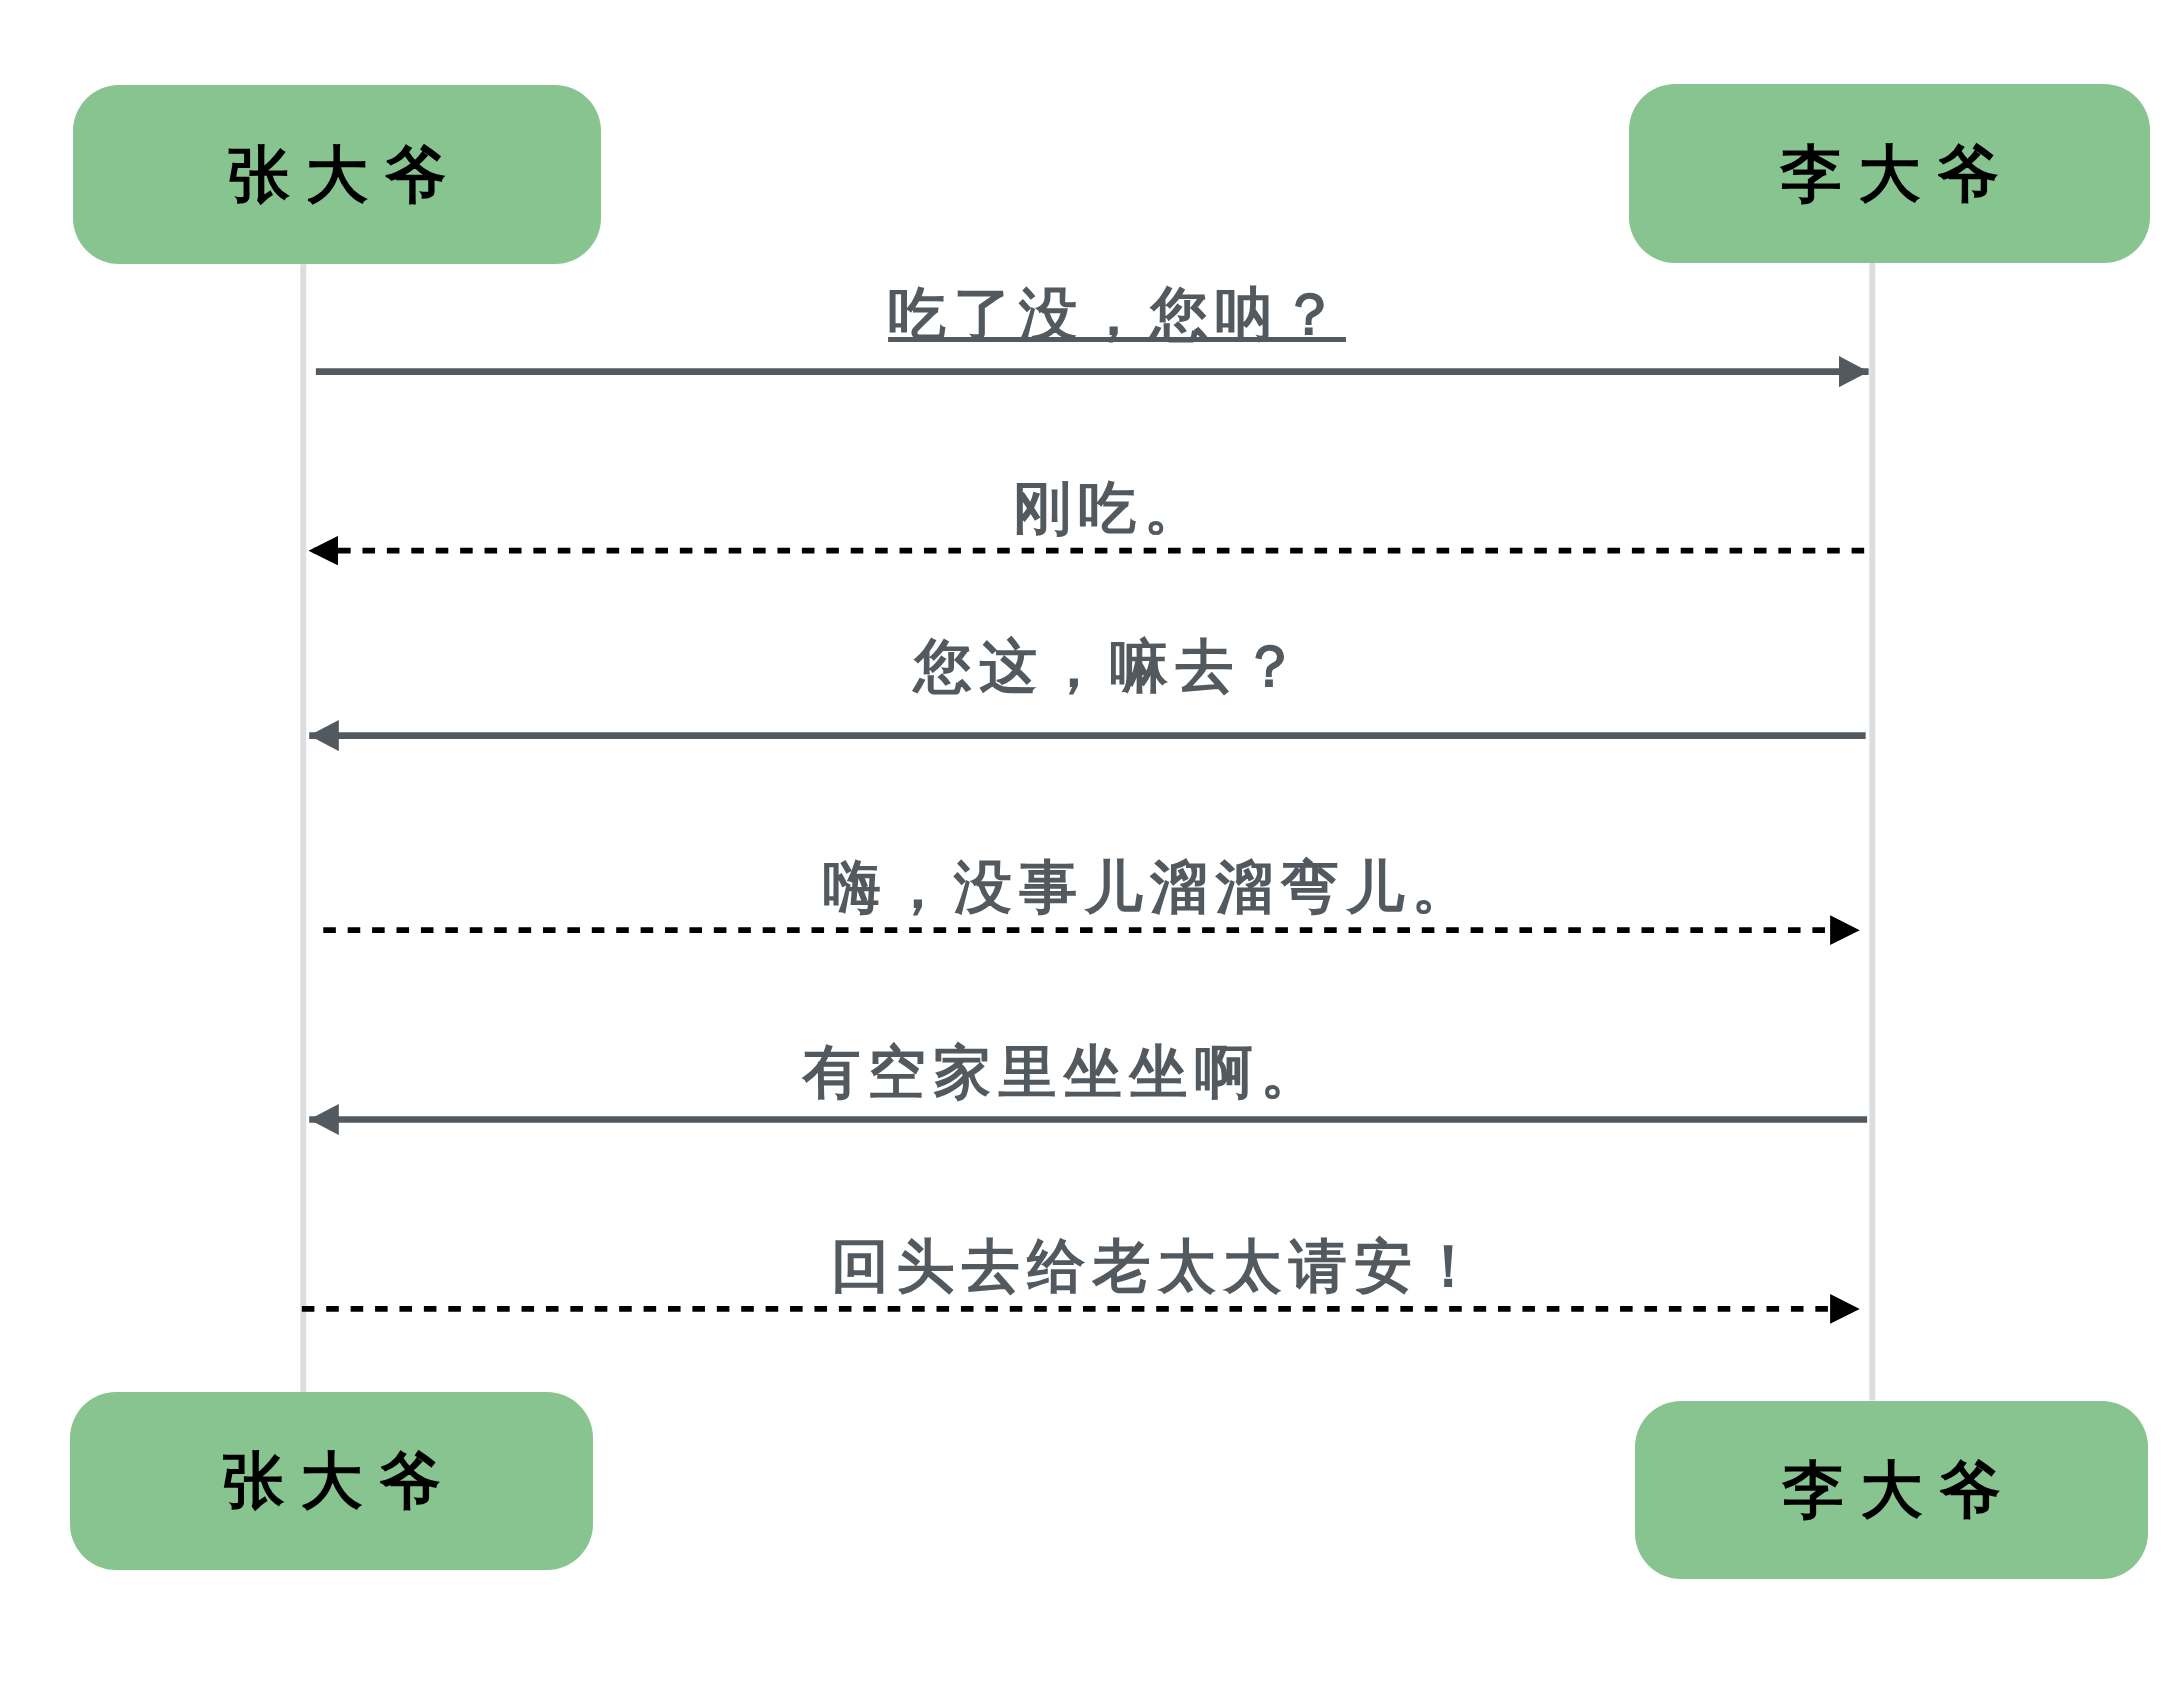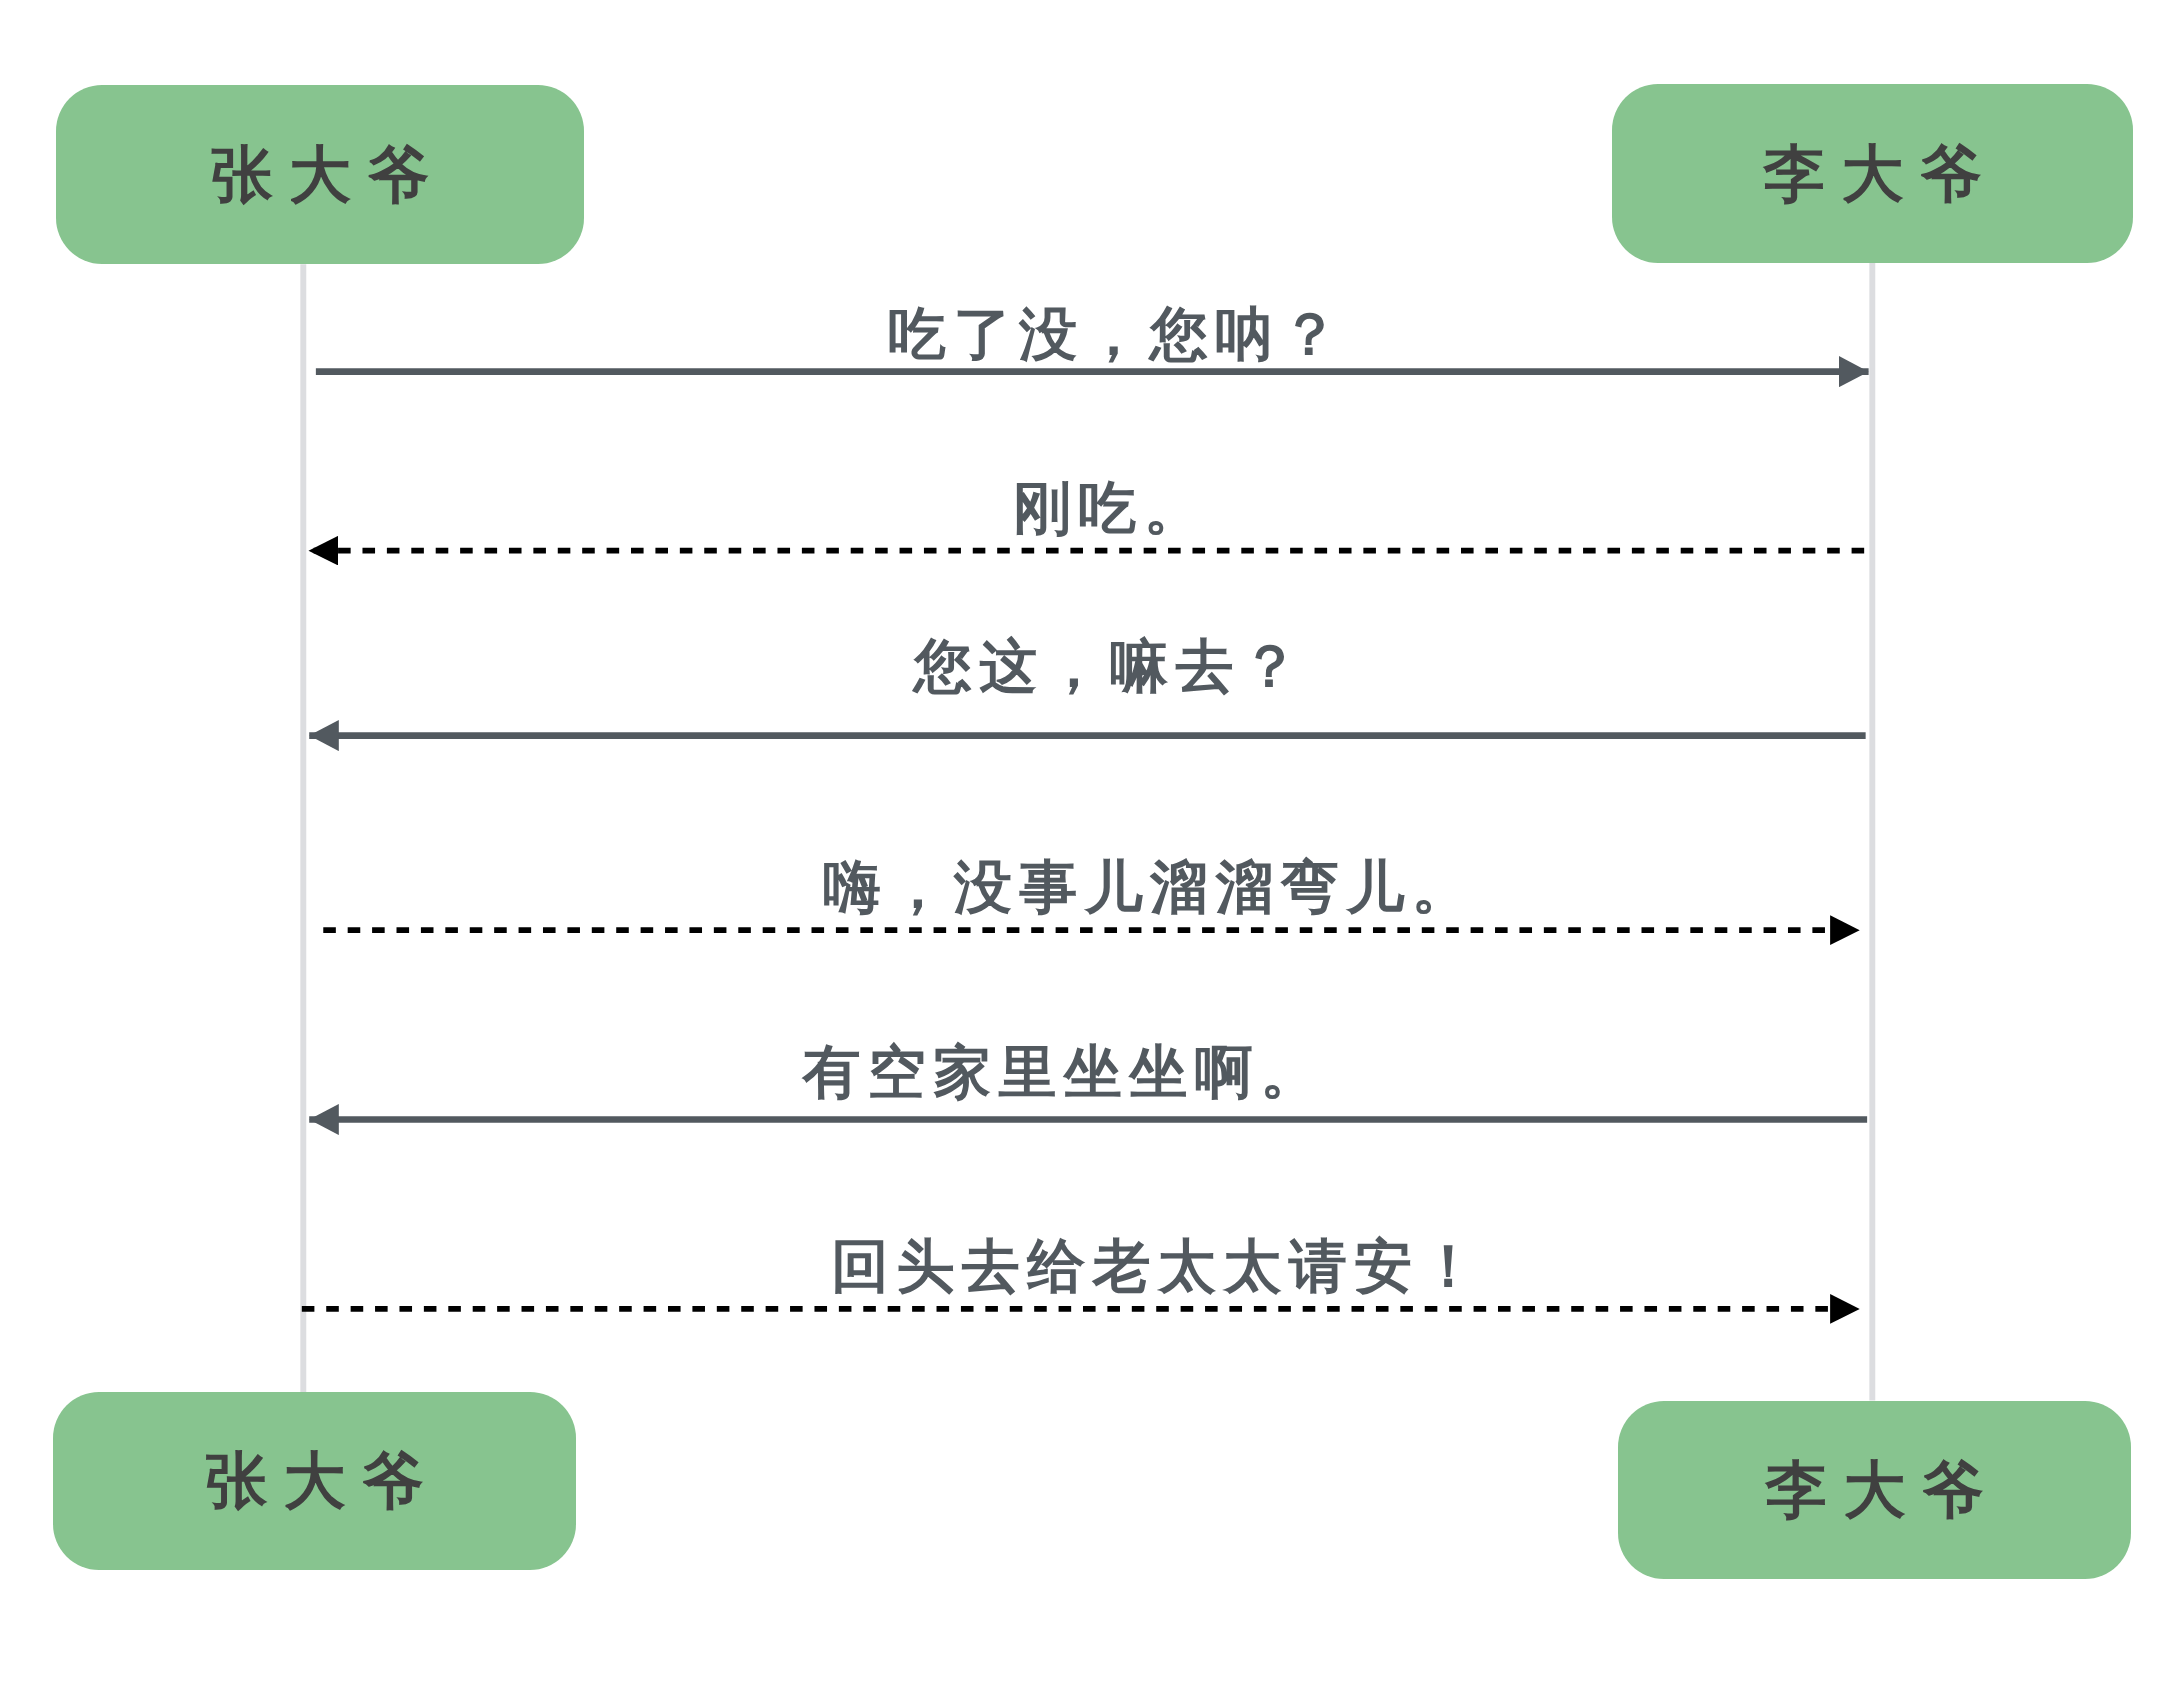--- a/index.html
+++ b/index.html
@@ -1,21 +1,21 @@
 <!DOCTYPE html>
 <html style="font-size:12px"><head>
 <meta charset="utf-8">
 <style>
   html, body { margin: 0; padding: 0; background: #ffffff; }
   body { width: 2183px; height: 1682px; position: relative; overflow: hidden;
          font-family: "DejaVu Sans", "Liberation Sans", sans-serif; }
   #diagram-svg { position: absolute; left: 0; top: 0; width: 2183px; height: 1682px; }
   .actor { position: absolute; background: #87c48f; border-radius: 46px;
            display: flex; align-items: center; justify-content: center;
-           color: #404040; font-size: 62px; letter-spacing: 16.3px; font-weight: bold; }
+           color: #000000; font-size: 62px; letter-spacing: 16.3px; font-weight: bold; margin-left: 17px; }
   .actor span { padding-left: 16.3px; }
   .msg { position: absolute; color: #52595f; font-size: 58px; font-weight: bold;
          white-space: nowrap; transform: translateX(-50%); letter-spacing: 7.4px; }
 </style>
 </head>
 <body>
 
 <svg id="diagram-svg" viewBox="0 0 2951 2273" xmlns="http://www.w3.org/2000/svg">
   <defs>
     <marker id="head-gray" markerUnits="userSpaceOnUse" markerWidth="42" markerHeight="42" refX="40" refY="21" orient="auto">
@@ -48,19 +48,19 @@
 <div class="actor" style="left:1612px; top:84px; width:521px; height:179px;">
   <span>李大爷</span>
 </div>
 <div class="actor" style="left:53px; top:1392px; width:523px; height:178px;">
   <span>张大爷</span>
 </div>
 <div class="actor" style="left:1618px; top:1401px; width:513px; height:178px;">
   <span>李大爷</span>
 </div>
 
-<div class="msg" style="left:1117px; top:296px;">吃了没，您呐？</div>
+<div class="msg" style="left:1117px; top:276px;text-decoration:underline;">吃了没，您呐？</div>
 <div class="msg" style="left:1099px; top:470px;margin-left:12px;">刚吃。</div>
 <div class="msg" style="left:1110px; top:628px;">您这，嘛去？</div>
 <div class="msg" style="left:1150px; top:849px;text-align:right;">嗨，没事儿溜溜弯儿。</div>
 <div class="msg" style="left:1064px; top:1034px;">有空家里坐坐啊。</div>
 <div class="msg" style="left:1158px; top:1228px;">回头去给老太太请安！</div>
 
 
 </body></html>

